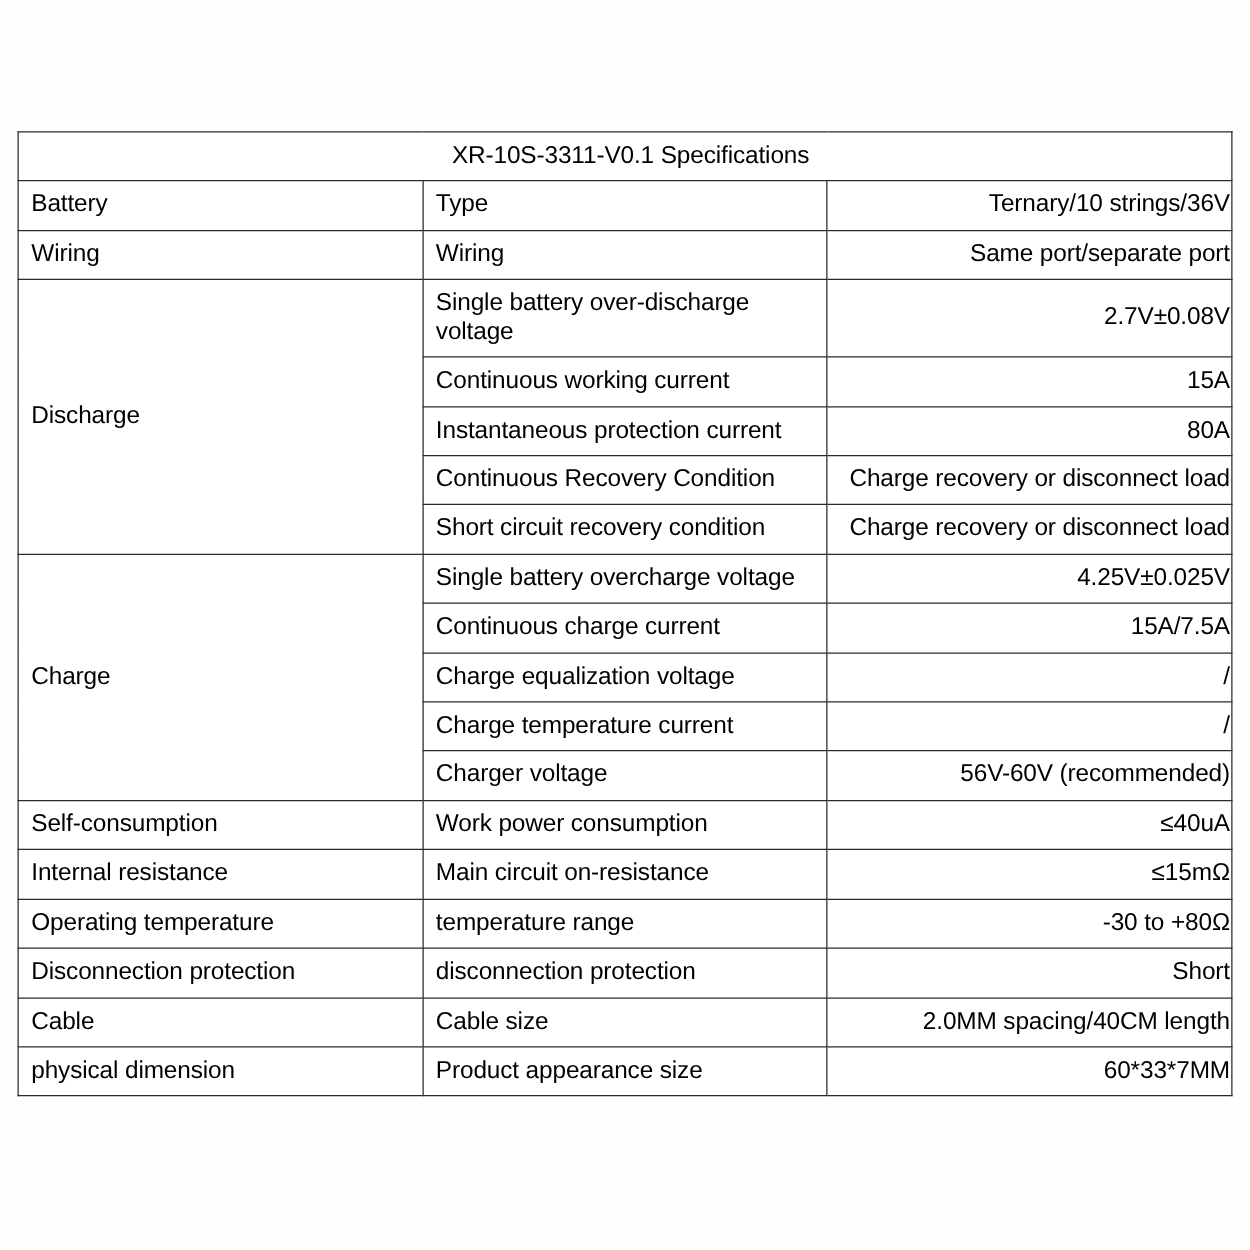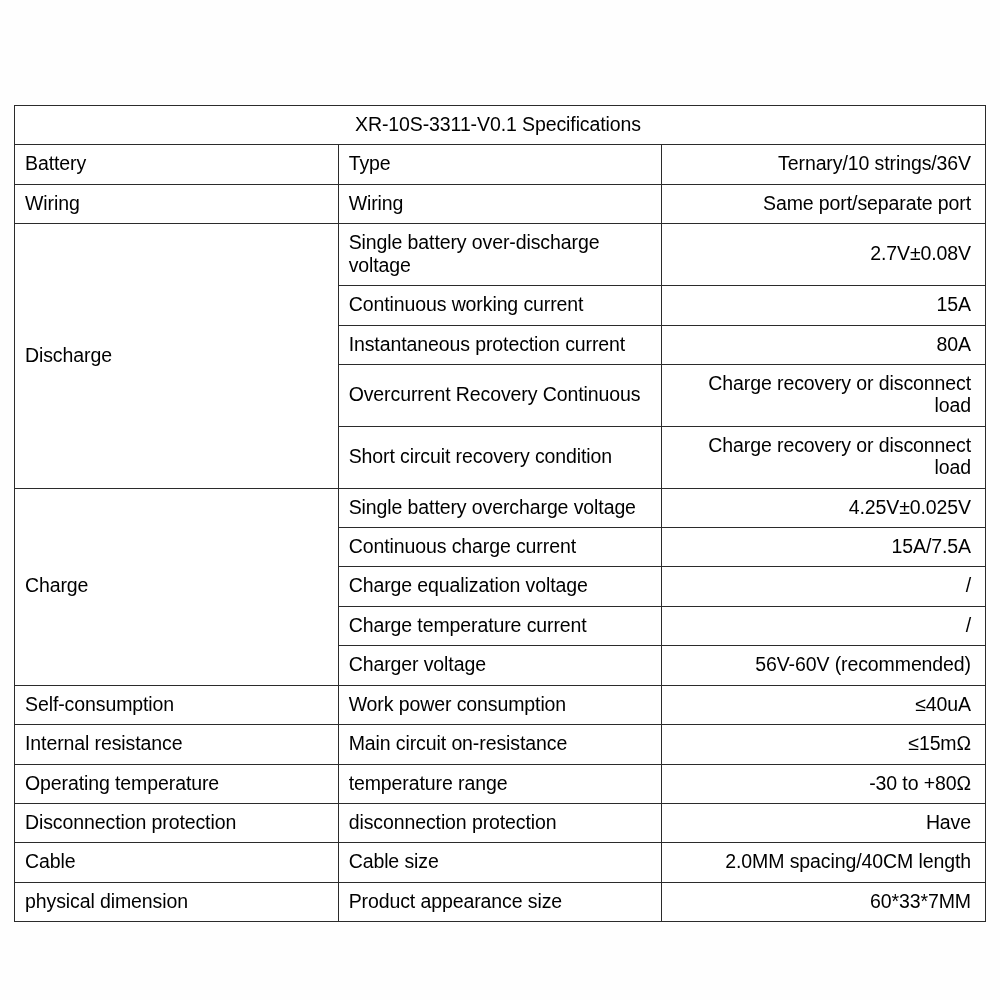--- a/index.html
+++ b/index.html
@@ -27,21 +27,21 @@
     width: 972px;
   }
   table.spec {
     width: 100%;
     border-collapse: collapse;
     table-layout: fixed;
     background: #ffffff;
   }
   table.spec td {
     border: 1px solid #2b2b2b;
-    padding: 7px 14px 9px 10px;
+    padding: 7px 1px 9px 10px;
     font-size: 19.5px;
     line-height: 1.15;
     vertical-align: middle;
     letter-spacing: -0.1px;
     word-wrap: break-word;
   }
   td.title-cell {
     text-align: center;
     font-size: 33px;
     padding: 14px 6px 16px 6px;
@@ -94,21 +94,21 @@
         </tr>
         <tr>
           <td class="param">Continuous working current</td>
           <td class="val">15A</td>
         </tr>
         <tr>
           <td class="param">Instantaneous protection current</td>
           <td class="val">80A</td>
         </tr>
         <tr>
-          <td class="param">Overcurrent Recovery Continuous</td>
+          <td class="param">Continuous Recovery Condition</td>
           <td class="val">Charge recovery or disconnect load</td>
         </tr>
         <tr>
           <td class="param">Short circuit recovery condition</td>
           <td class="val">Charge recovery or disconnect load</td>
         </tr>
 
         <tr>
           <td class="cat cat-mid" rowspan="5">Charge</td>
           <td class="param">Single battery overcharge voltage</td>
@@ -145,21 +145,21 @@
 
         <tr>
           <td class="cat cat-mid">Operating temperature</td>
           <td class="param">temperature range</td>
           <td class="val">-30 to +80Ω</td>
         </tr>
 
         <tr>
           <td class="cat cat-mid">Disconnection protection</td>
           <td class="param">disconnection protection</td>
-          <td class="val">Have</td>
+          <td class="val">Short</td>
         </tr>
 
         <tr>
           <td class="cat cat-mid">Cable</td>
           <td class="param">Cable size</td>
           <td class="val">2.0MM spacing/40CM length</td>
         </tr>
 
         <tr>
           <td class="cat cat-mid">physical dimension</td>

